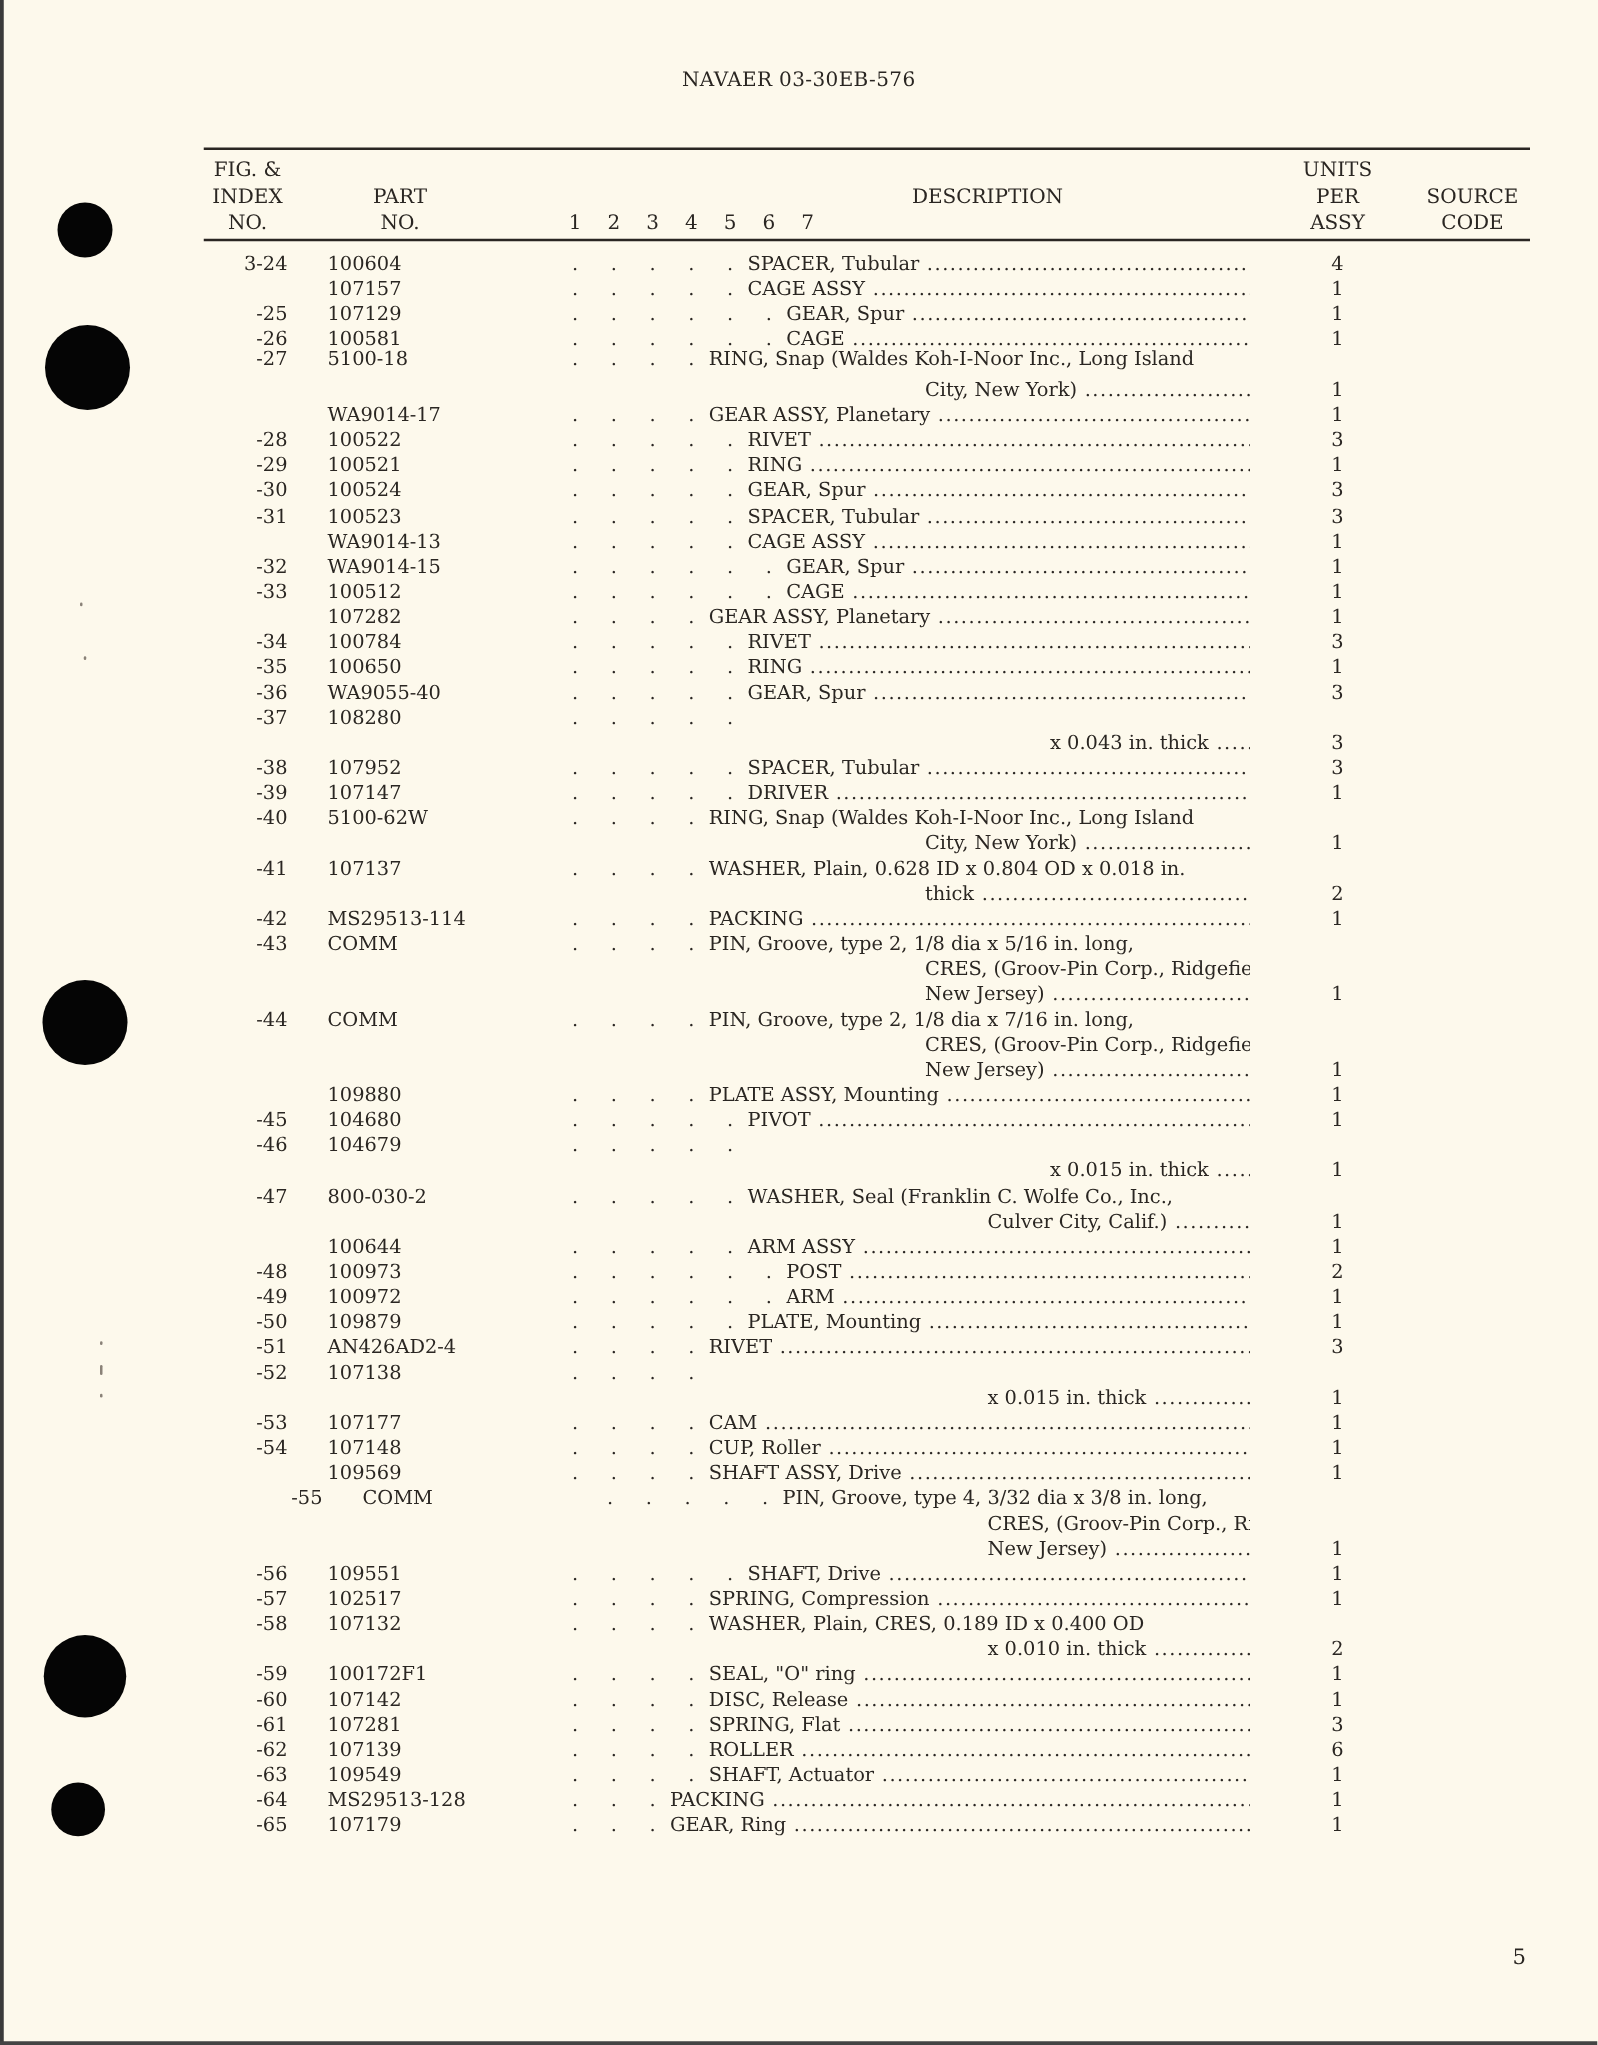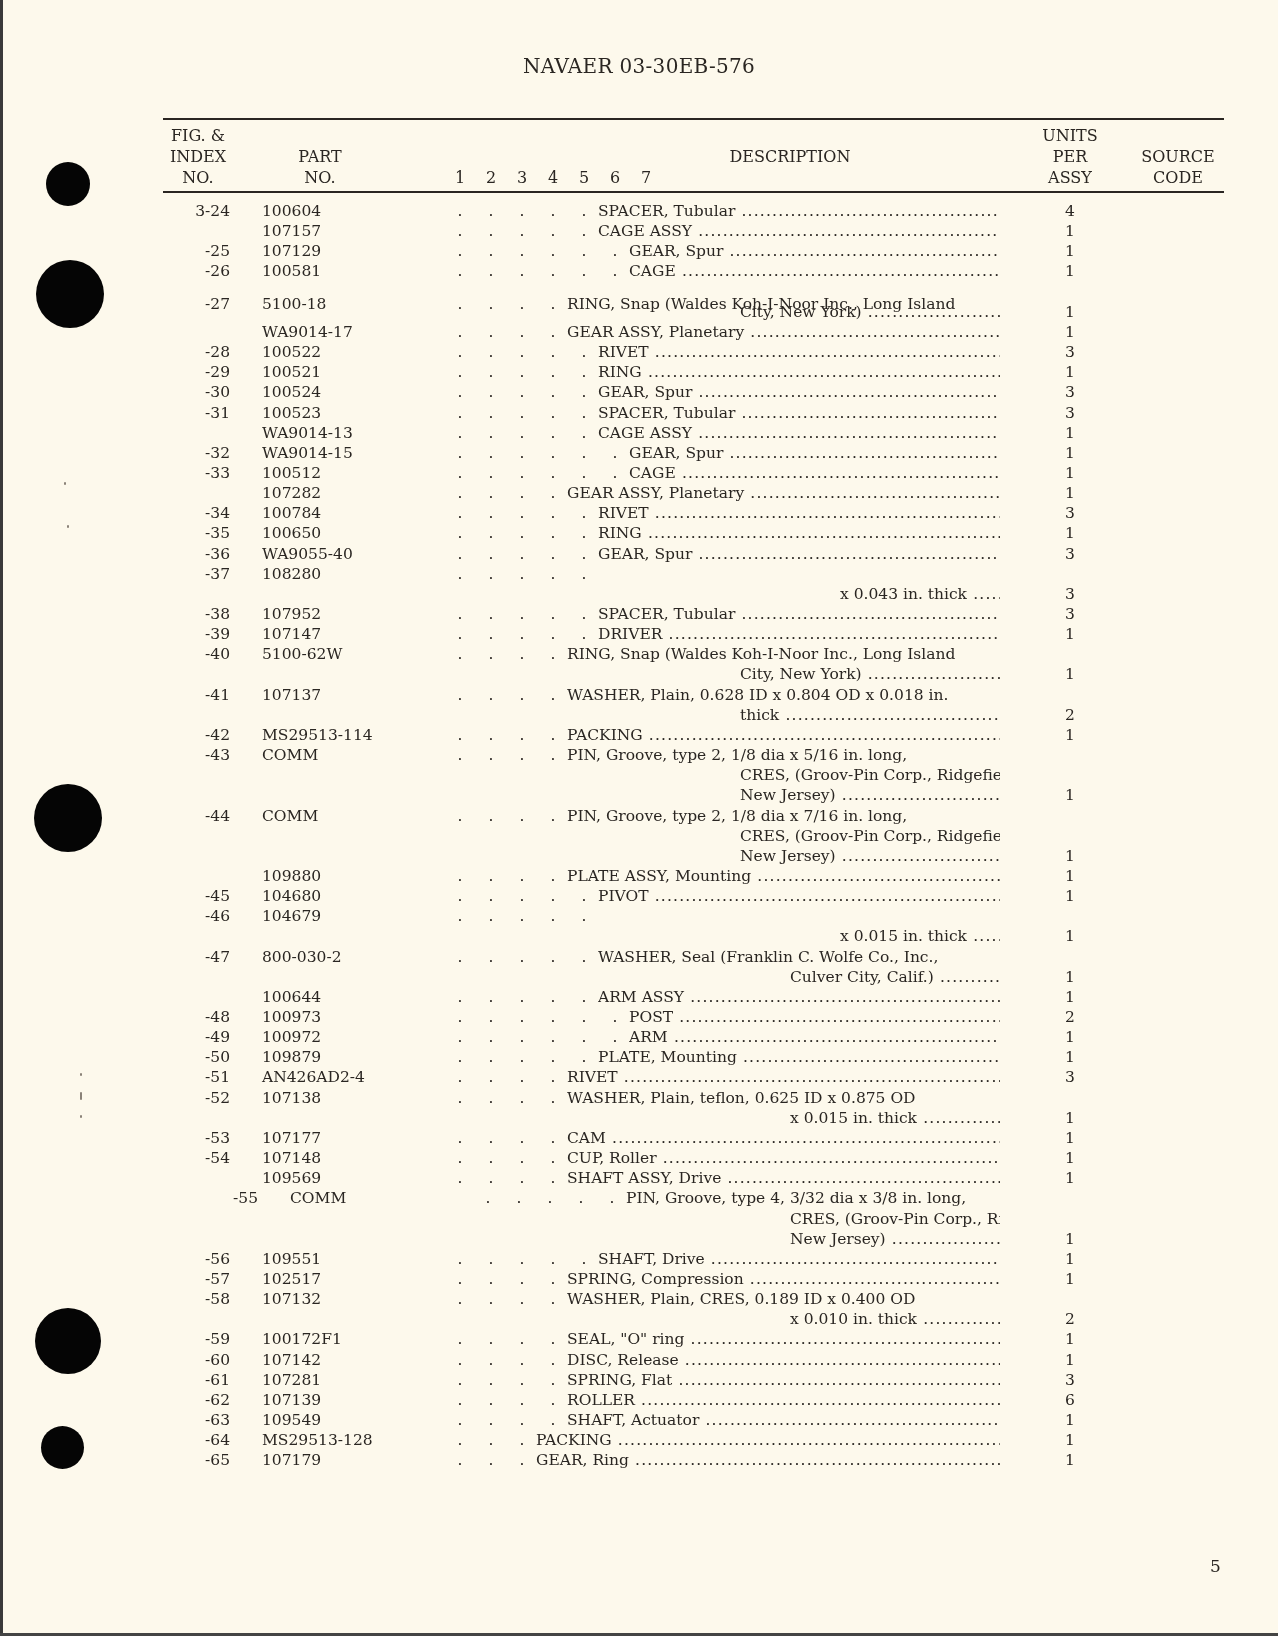--- a/index.html
+++ b/index.html
@@ -17,21 +17,21 @@
   }
   .page-edge-bottom {
     position: absolute; left: 0; bottom: 0; width: 1278px; height: 3px;
     background: #444;
   }
   .punch-hole {
     position: absolute; border-radius: 50%; background: #050505;
   }
   .doc-title {
     position: absolute; top: 54px; left: 0; width: 1278px;
-    text-align: center; font-size: 20px; letter-spacing: 0.3px;
+    text-align: center; font-size: 16px; letter-spacing: 0.3px;
   }
   .rule {
     position: absolute; left: 163px; width: 1061px; height: 2px; background: #2a2622;
   }
   .hdr {
     position: absolute; font-size: 16px; line-height: 21px; text-align: center;
   }
   .hdr-col-num {
     position: absolute; top: 168px; font-size: 16px; width: 14px; text-align: center;
   }
@@ -145,21 +145,21 @@
       <span class="cell-part">100581</span>
       <span class="dot" style="left: 455px;">.</span>
       <span class="dot" style="left: 486px;">.</span>
       <span class="dot" style="left: 517px;">.</span>
       <span class="dot" style="left: 548px;">.</span>
       <span class="dot" style="left: 579px;">.</span>
       <span class="dot" style="left: 610px;">.</span>
       <span class="cell-desc" style="left: 629px; width: 371px;"><span>CAGE</span><span class="leader"> ........................................................................................................................</span></span>
       <span class="cell-units">1</span>
     </div>
-    <div class="row" style="top: 294px;">
+    <div class="row" style="top: 277px;">
       <span class="cell-index">-27</span>
       <span class="cell-part">5100-18</span>
       <span class="dot" style="left: 455px;">.</span>
       <span class="dot" style="left: 486px;">.</span>
       <span class="dot" style="left: 517px;">.</span>
       <span class="dot" style="left: 548px;">.</span>
       <span class="cell-desc" style="left: 567px; width: 433px;"><span>RING, Snap (Waldes Koh-I-Noor Inc., Long Island</span></span>
     </div>
     <div class="row" style="top: 301.75px;">
       <span class="cell-desc" style="left: 740px; width: 260px;"><span>City, New York)</span><span class="leader"> ........................................................................................................................</span></span>
@@ -504,21 +504,20 @@
       <span class="cell-desc" style="left: 567px; width: 433px;"><span>RIVET</span><span class="leader"> ........................................................................................................................</span></span>
       <span class="cell-units">3</span>
     </div>
     <div class="row" style="top: 1087.6px;">
       <span class="cell-index">-52</span>
       <span class="cell-part">107138</span>
       <span class="dot" style="left: 455px;">.</span>
       <span class="dot" style="left: 486px;">.</span>
       <span class="dot" style="left: 517px;">.</span>
       <span class="dot" style="left: 548px;">.</span>
-      <span class="cell-desc" style="left: 567px; width: 433px;"><span>WASHER, Plain, teflon, 0.625 ID x 0.875 OD</span></span>
     </div>
     <div class="row" style="top: 1107.75px;">
       <span class="cell-desc" style="left: 790px; width: 210px;"><span>x 0.015 in. thick</span><span class="leader"> ........................................................................................................................</span></span>
       <span class="cell-units">1</span>
     </div>
     <div class="row" style="top: 1127.9px;">
       <span class="cell-index">-53</span>
       <span class="cell-part">107177</span>
       <span class="dot" style="left: 455px;">.</span>
       <span class="dot" style="left: 486px;">.</span>

